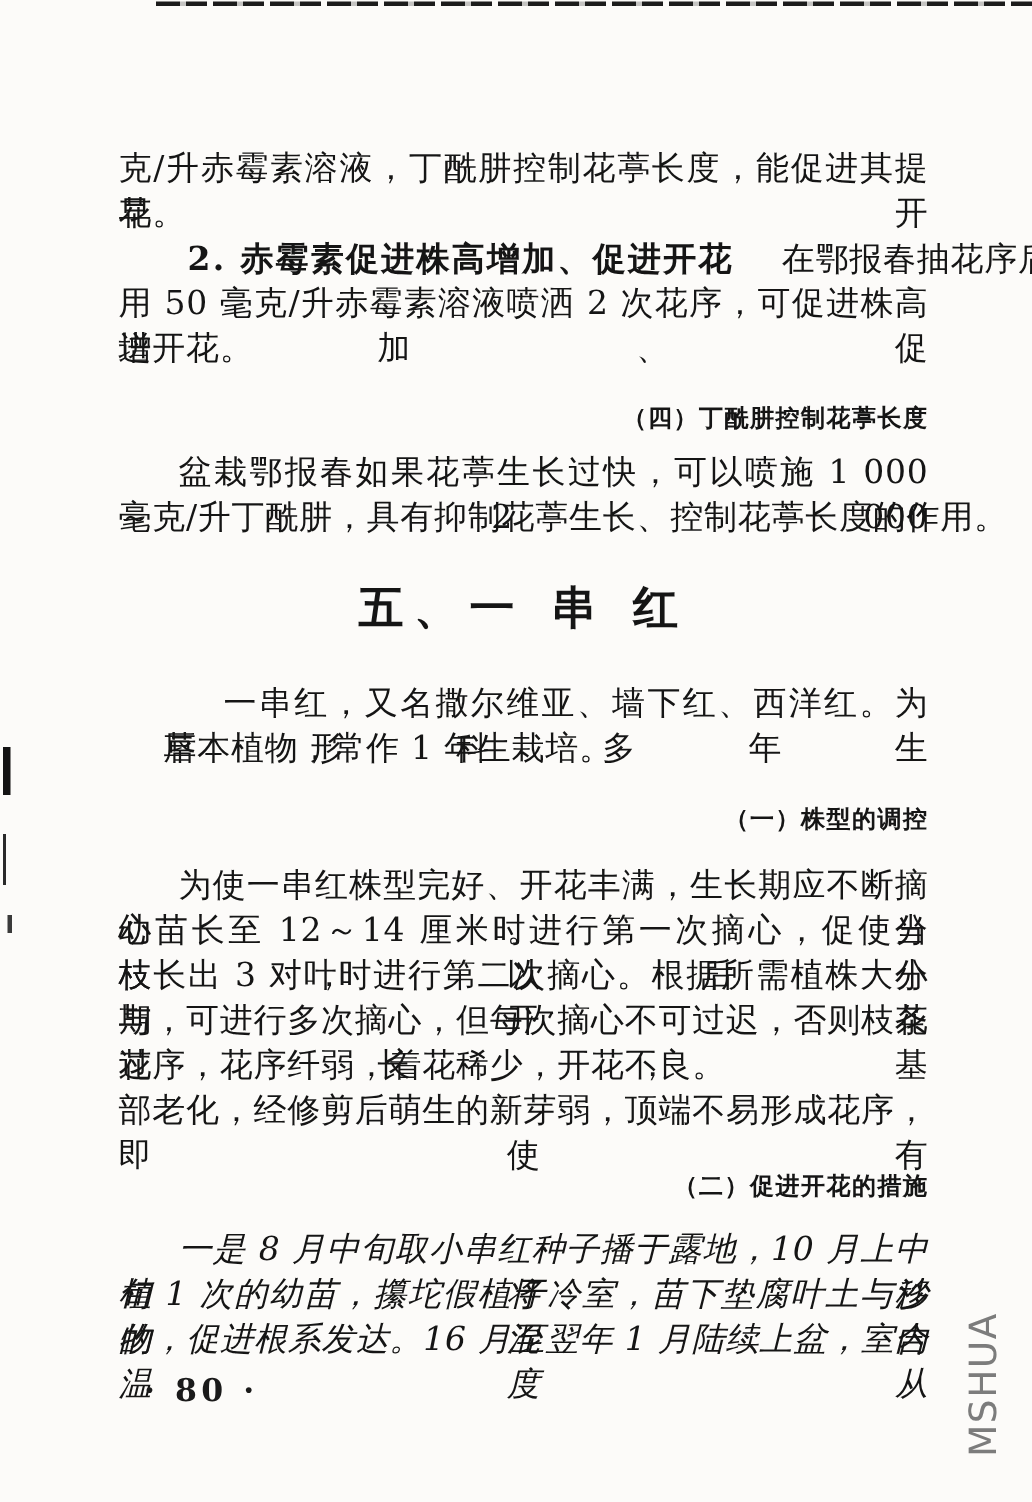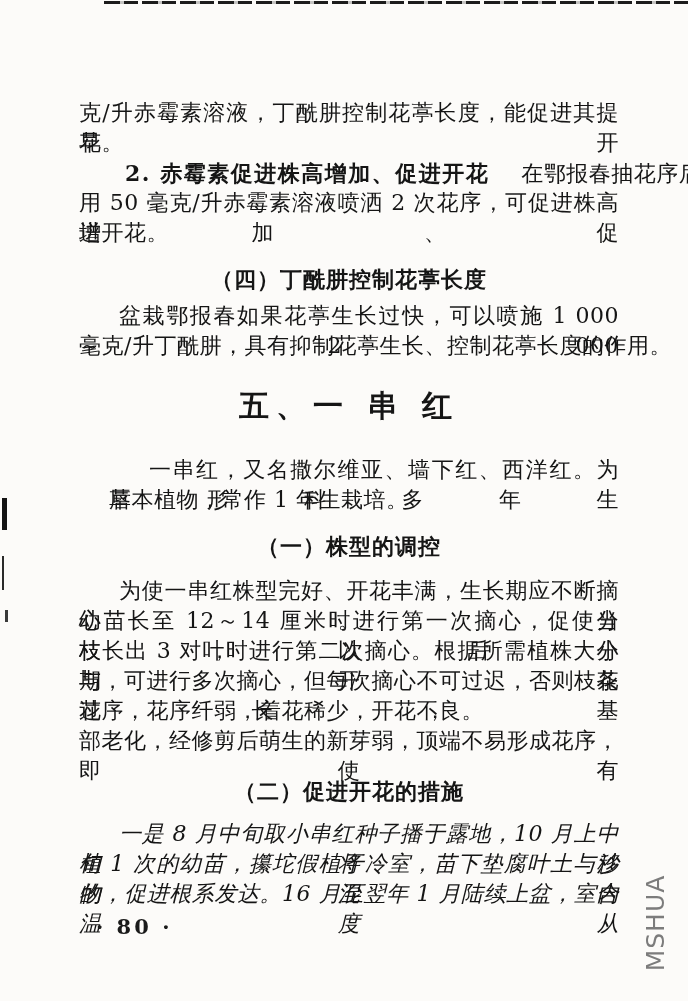--- a/index.html
+++ b/index.html
@@ -26,22 +26,22 @@
     font-size:22px;line-height:30px;height:30px;
     letter-spacing:0.5px;
     white-space:nowrap;
   }
   .j{white-space:normal;text-align:justify;text-align-last:justify;}
   .indent{text-indent:40px;}
   .indent2{text-indent:46px;}
   .bold-lead{font-weight:bold;letter-spacing:1.5px;}
   .lead-gap{display:inline-block;width:32px;}
   .sec-heading{
-    font-size:22px;line-height:30px;height:30px;
-    font-weight:bold;text-align:center;letter-spacing:1px;
+    font-size:16px;line-height:30px;height:30px;
+    font-weight:bold;text-align:right;letter-spacing:1px;
     margin-top:16px;
   }
   .mt20{margin-top:20px;}
   .chapter-heading{
     font-size:30px;line-height:34px;height:34px;
     font-weight:bold;text-align:center;letter-spacing:7px;
     margin-top:28px;
   }
   .para{margin:0;}
   .para.mt16{margin-top:7px;}

